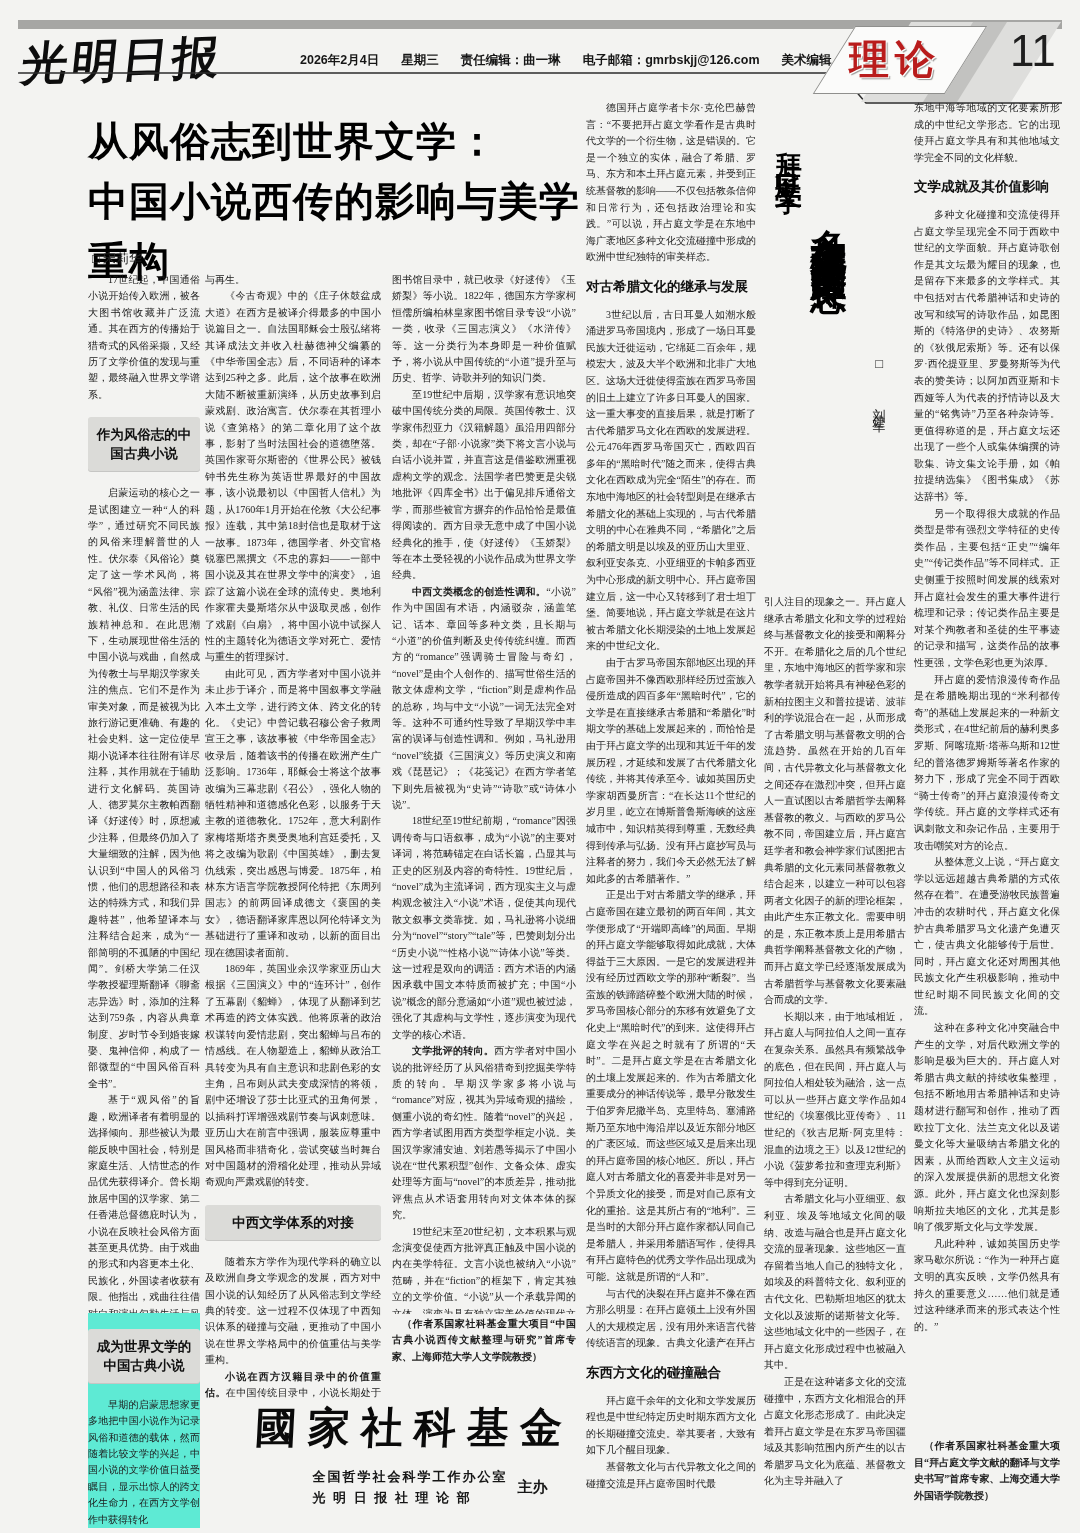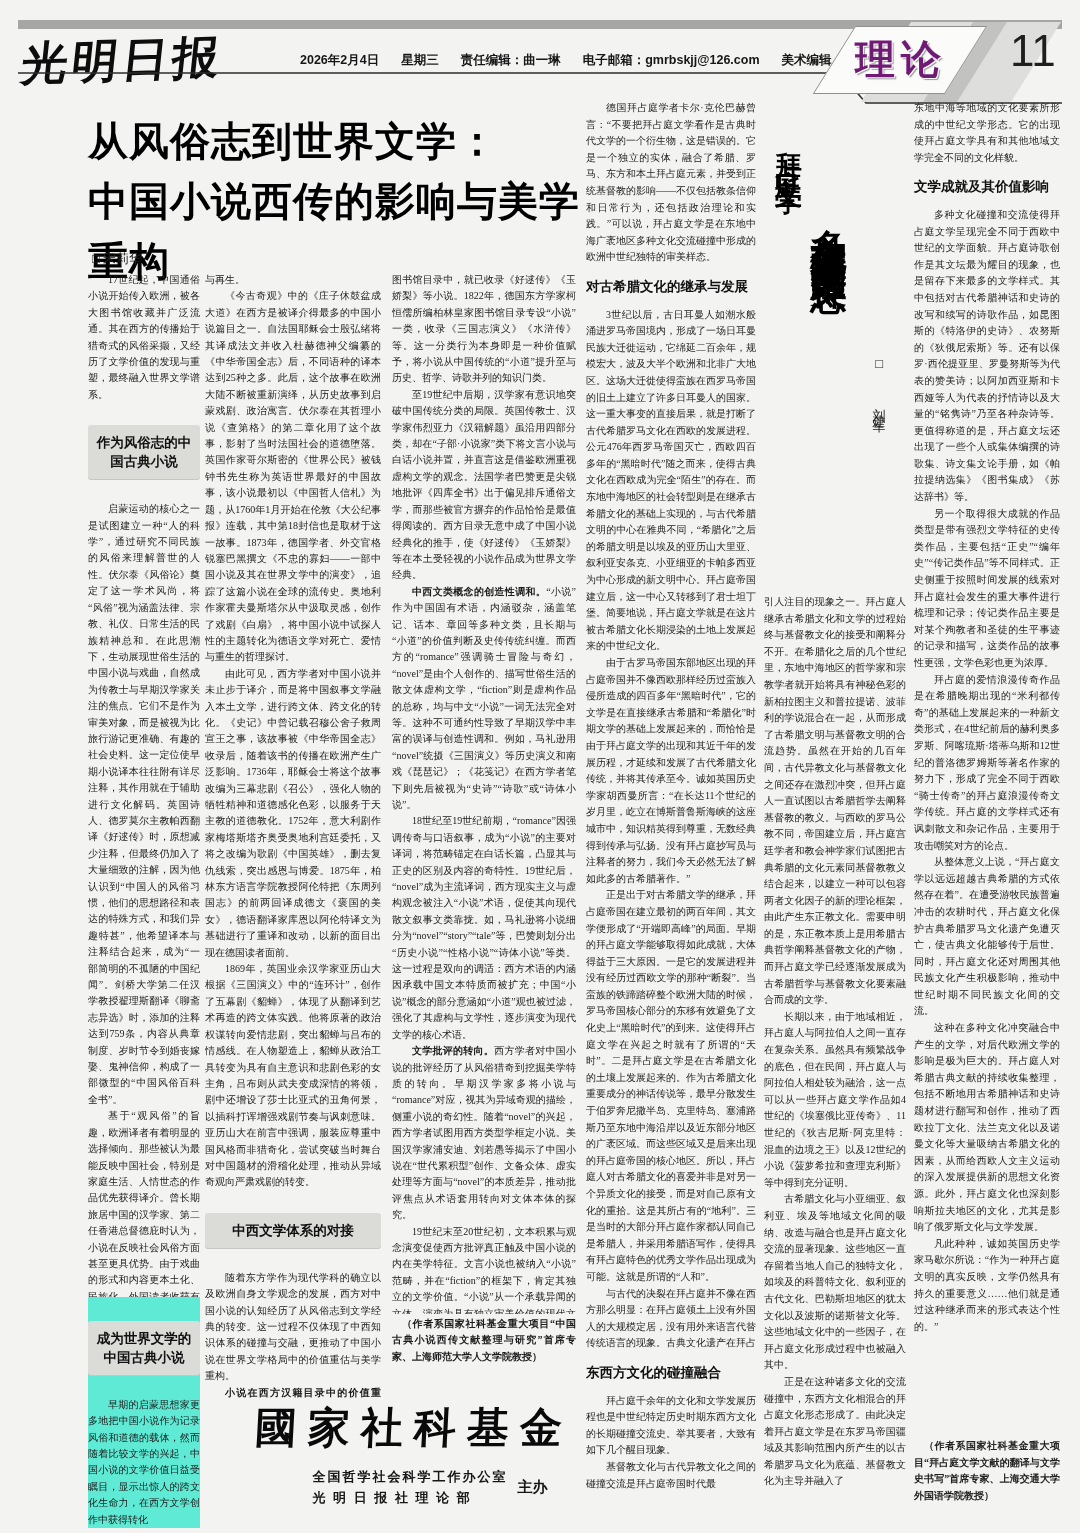--- a/index.html
+++ b/index.html
@@ -14,36 +14,36 @@
             font-family:"Liberation Sans",sans-serif;white-space:nowrap;}
   .dateline span{margin-right:22px;}
   .mastrule{left:0;top:0;width:1080px;height:120px;pointer-events:none;}
   
   .ribbon{left:828px;top:16px;width:234px;height:90px;}
   .rib-shape{position:absolute;transform:skewX(-32deg);}
   .rib-a{left:58px;top:6px;width:150px;height:80px;background:#dededc;}
   .rib-b{left:120px;top:6px;width:34px;height:80px;background:#c2c2c0;}
   .rib-box{left:6px;top:10px;width:130px;height:66px;background:#fbfbfa;
            border:1.5px solid #8f8f8d;transform:skewX(-32deg);position:absolute;}
-  .lilun{position:absolute;left:27px;top:16px;font-size:40px;font-weight:900;color:#701a75;
+  .lilun{position:absolute;left:21px;top:16px;font-size:40px;font-weight:900;color:#b91c1c;
          letter-spacing:6px;text-shadow:1px 1px 0 #ffffff,2px 2px 1px #9a9a98;}
   .pagenum{position:absolute;left:182px;top:10px;font-size:44px;font-weight:400;color:#1e1e1e;
            font-family:"Liberation Sans",sans-serif;}
   
   .headline{left:88px;top:112px;width:512px;font-size:40px;line-height:60px;font-weight:900;
             color:#000;letter-spacing:1px;}
   .byline{left:92px;top:250px;font-size:13px;color:#222;}
   .col{position:absolute;overflow:hidden;text-align:justify;}
   .lcol{font-size:10px;line-height:16.4px;}
   .rcol{font-size:10px;line-height:16.6px;color:#232323;}
   .col p{margin:0;text-indent:2em;}
   .col p.ni{text-indent:0;}
   .col p.note{font-weight:bold;text-indent:1em;}
   .hbox{background:#dbdbd8;border-radius:3px;text-align:center;font-weight:bold;
-        font-size:13.5px;line-height:19px;padding:8px 4px;margin:22px 0;color:#111;
+        font-size:13.5px;line-height:19px;padding:8px 4px;margin:14px 0;color:#111;
         box-shadow:0 1px 0 #c6c6c4;}
   .rhead{text-align:left;font-weight:bold;font-size:13.5px;margin:13px 0 11px;color:#111;}
   .col b{font-weight:bold;}
   .col-bottom{position:absolute;left:0;right:6px;bottom:0;background:#5eead4;padding-top:2px;}
   
   .vtitle{height:494px;position:relative;}
   .vline{position:absolute;writing-mode:vertical-rl;text-orientation:upright;color:#000;}
   .vt-prefix{left:16px;top:30px;font-size:27px;font-weight:800;letter-spacing:9px;}
   .vt-main{left:56px;top:100px;font-size:36px;font-weight:900;letter-spacing:4px;}
   .vt-author{left:106px;top:256px;font-size:13px;letter-spacing:6px;color:#222;}

